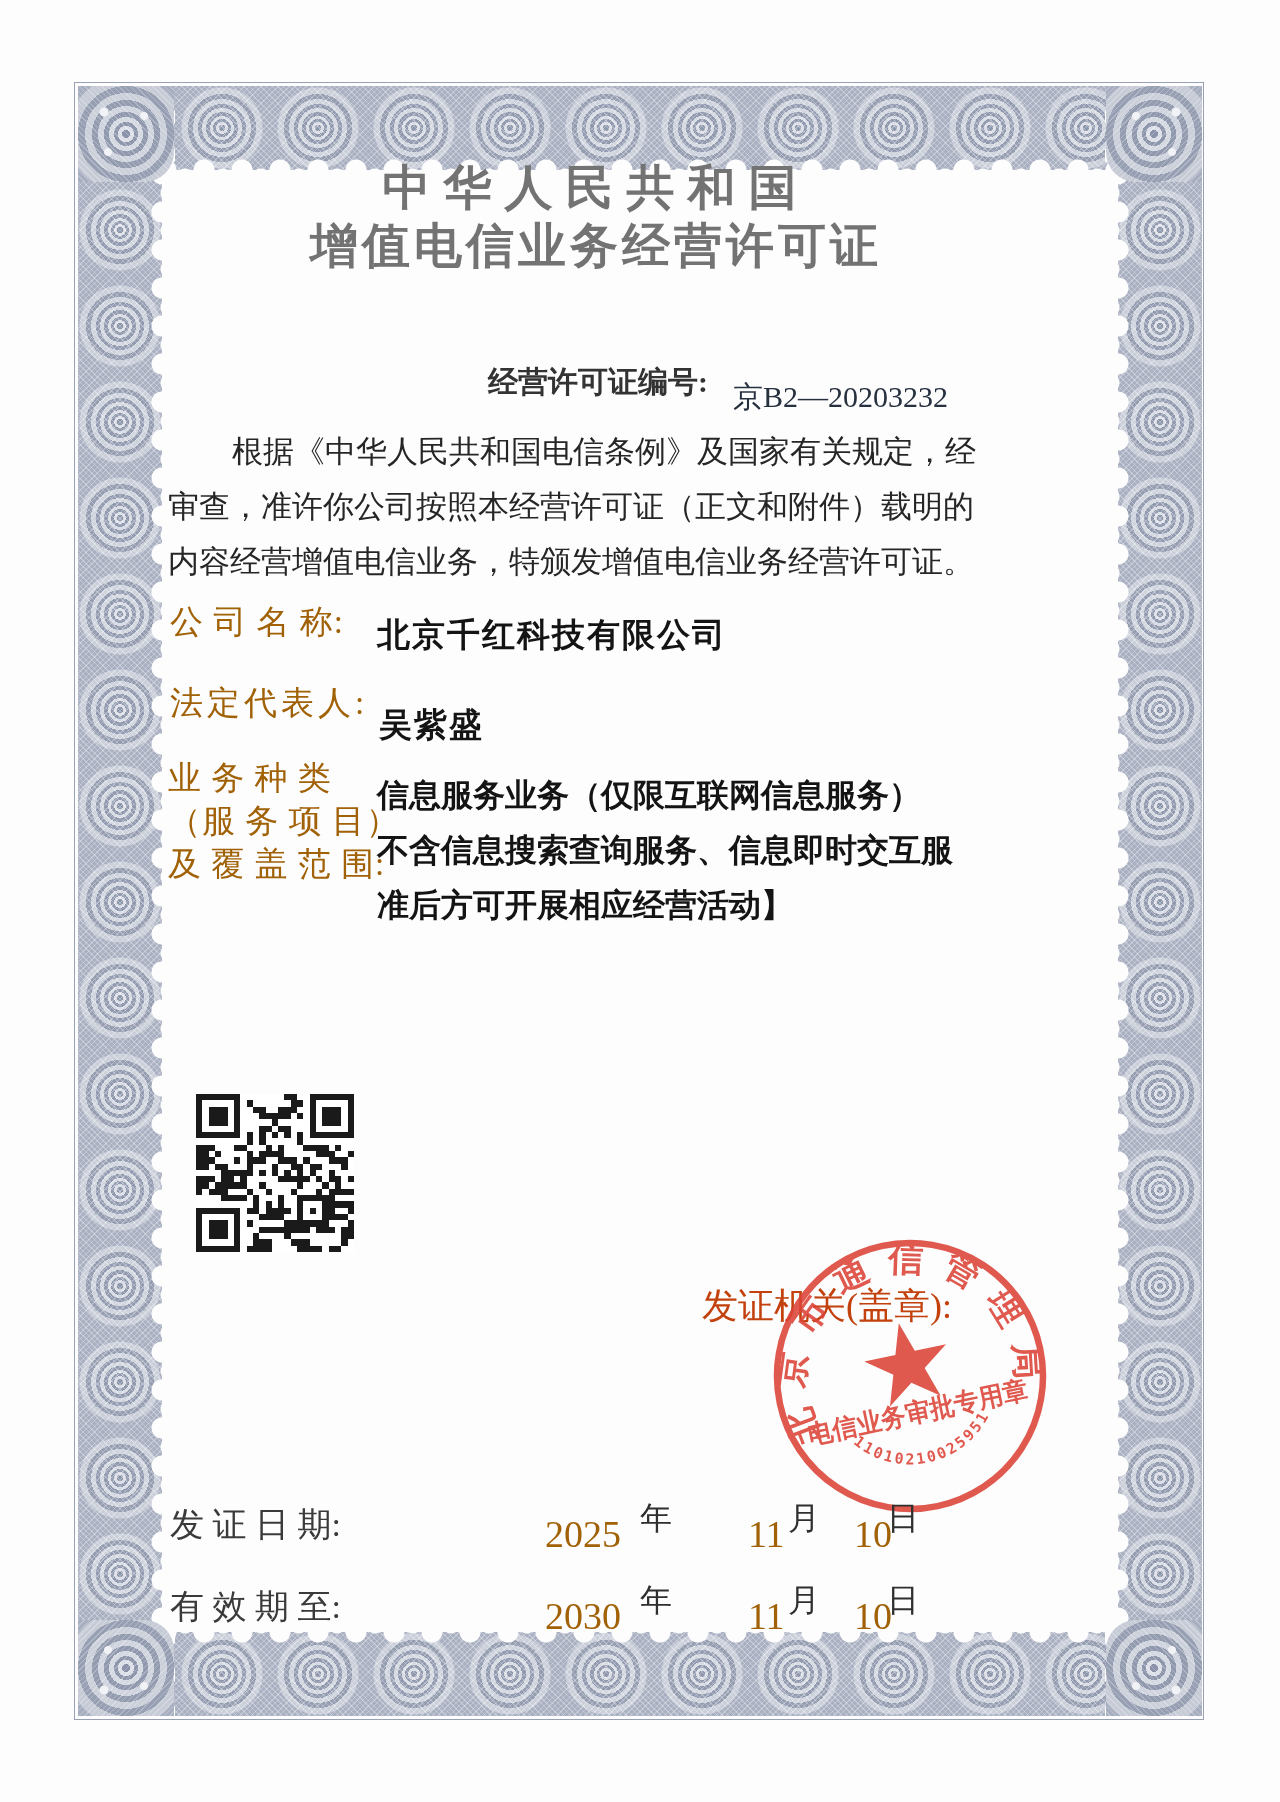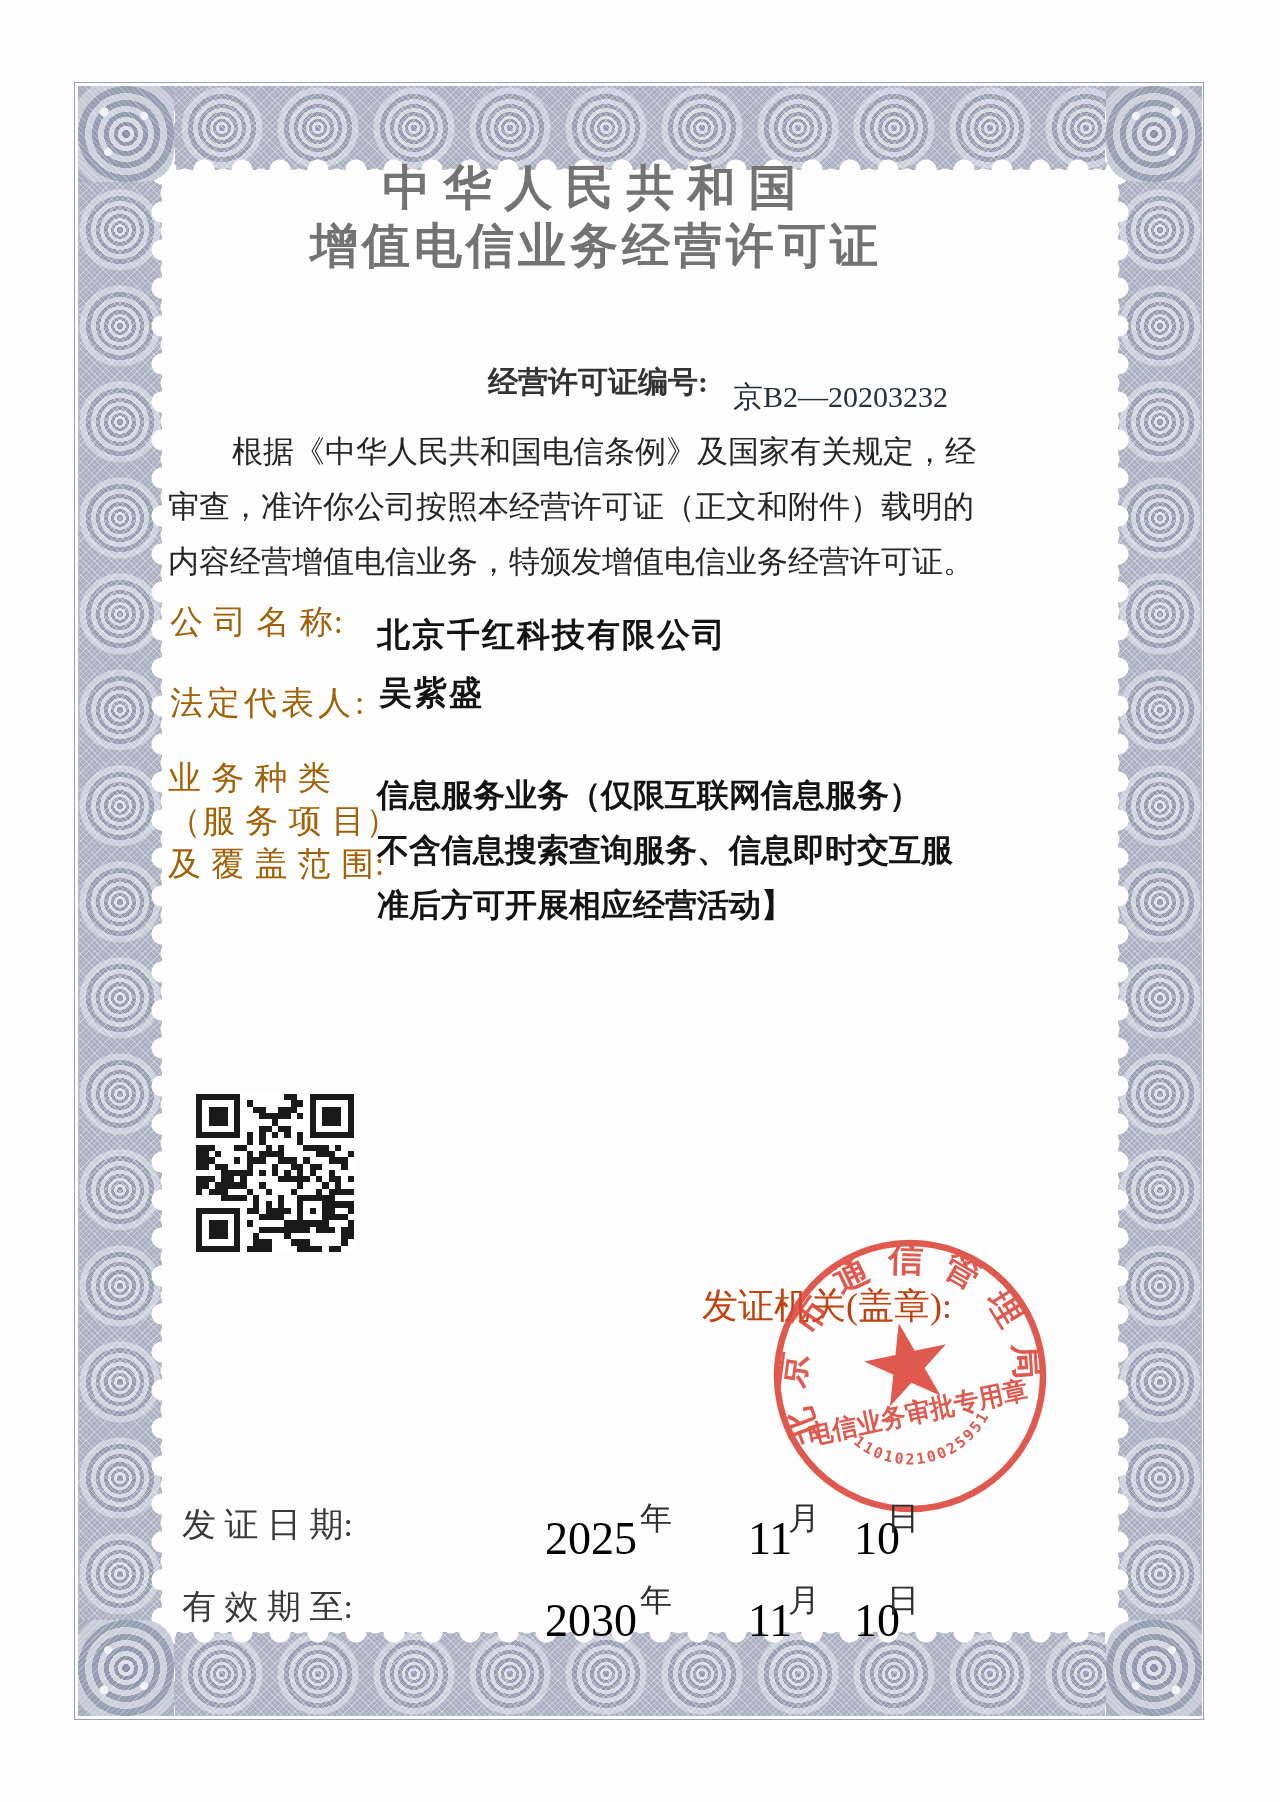--- a/index.html
+++ b/index.html
@@ -92,33 +92,33 @@
   .body-par{left:168px;top:424px;line-height:55px;font-size:31px;color:#262626;}
   .body-par .line{white-space:nowrap;}
   .body-par .line:first-child{padding-left:64px;}
 
   .field-label{font-size:33px;color:#a16207;letter-spacing:1px;white-space:nowrap;}
   .field-value{font-weight:700;color:#141414;white-space:nowrap;}
 
   .company-label{left:170px;top:600px;}
   .company-value{left:377px;top:613px;font-size:33px;letter-spacing:2px;}
   .rep-label{left:170px;top:681px;letter-spacing:4px;}
-  .rep-value{left:379px;top:671px;font-size:33px;letter-spacing:2px;}
+  .rep-value{left:379px;top:703px;font-size:33px;letter-spacing:2px;}
   .biz-label{left:168px;top:757px;line-height:43px;}
   .biz-label .line{white-space:nowrap;}
   .biz-value{left:377px;top:768px;line-height:55px;font-size:32px;}
 
   .qr{left:196px;top:1094px;width:158px;height:158px;background:#fff;}
 
   .issuer-label{left:702px;top:1282px;font-size:36px;color:#c2410c;white-space:nowrap;}
 
   .seal{left:760px;top:1226px;width:300px;height:300px;opacity:.88;}
 
-  .date-label{font-size:34px;color:#3a3a3a;white-space:nowrap;margin-left:12px;}
-  .date-num{font-size:46px;color:#000000;position:absolute;}
+  .date-label{font-size:34px;color:#3a3a3a;white-space:nowrap;}
+  .date-num{font-size:38px;color:#a16207;position:absolute;}
   .date-unit{font-size:32px;color:#2f2f2f;position:absolute;}
   .issue-label{left:170px;top:1502px;}
   .expiry-label{left:170px;top:1584px;}
   .iy{left:545px;top:1512px;} .iyu{left:640px;top:1497px;}
   .im{left:748px;top:1512px;} .imu{left:788px;top:1497px;}
   .id{left:854px;top:1512px;} .idu{left:887px;top:1497px;}
   .ey{left:545px;top:1594px;} .eyu{left:640px;top:1579px;}
   .em{left:748px;top:1594px;} .emu{left:788px;top:1579px;}
   .ed{left:854px;top:1594px;} .edu{left:887px;top:1579px;}
 </style>

